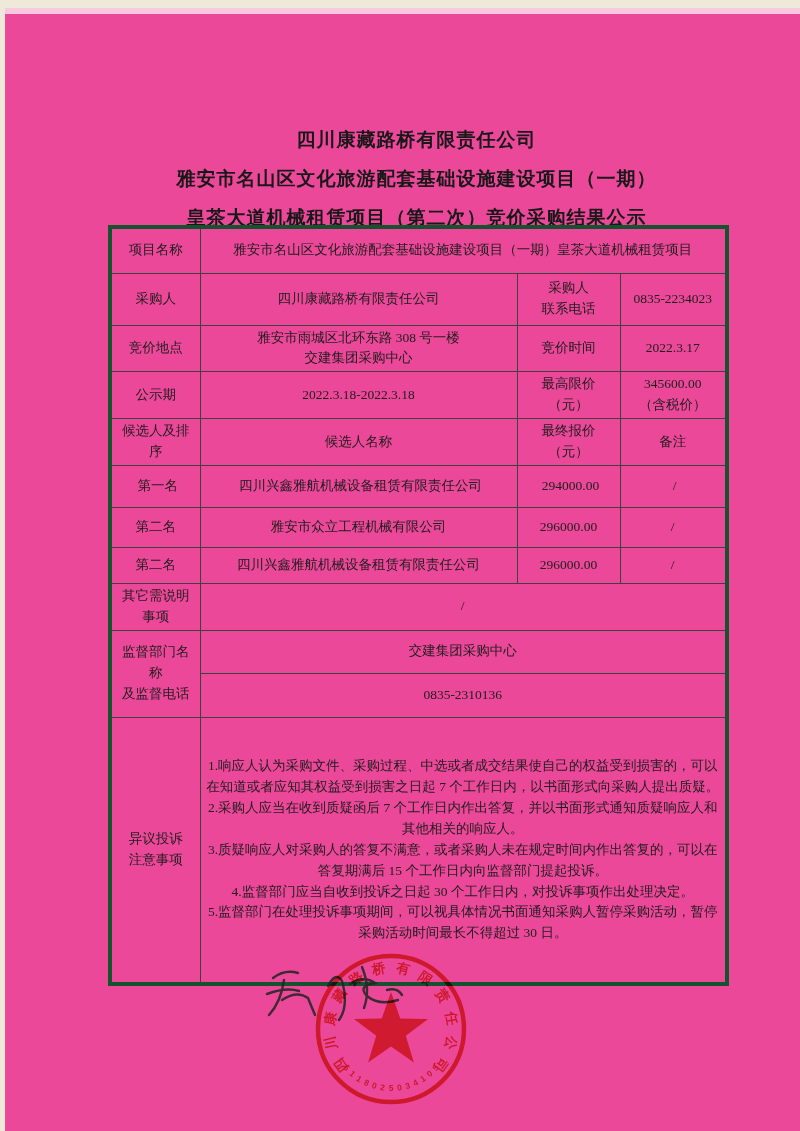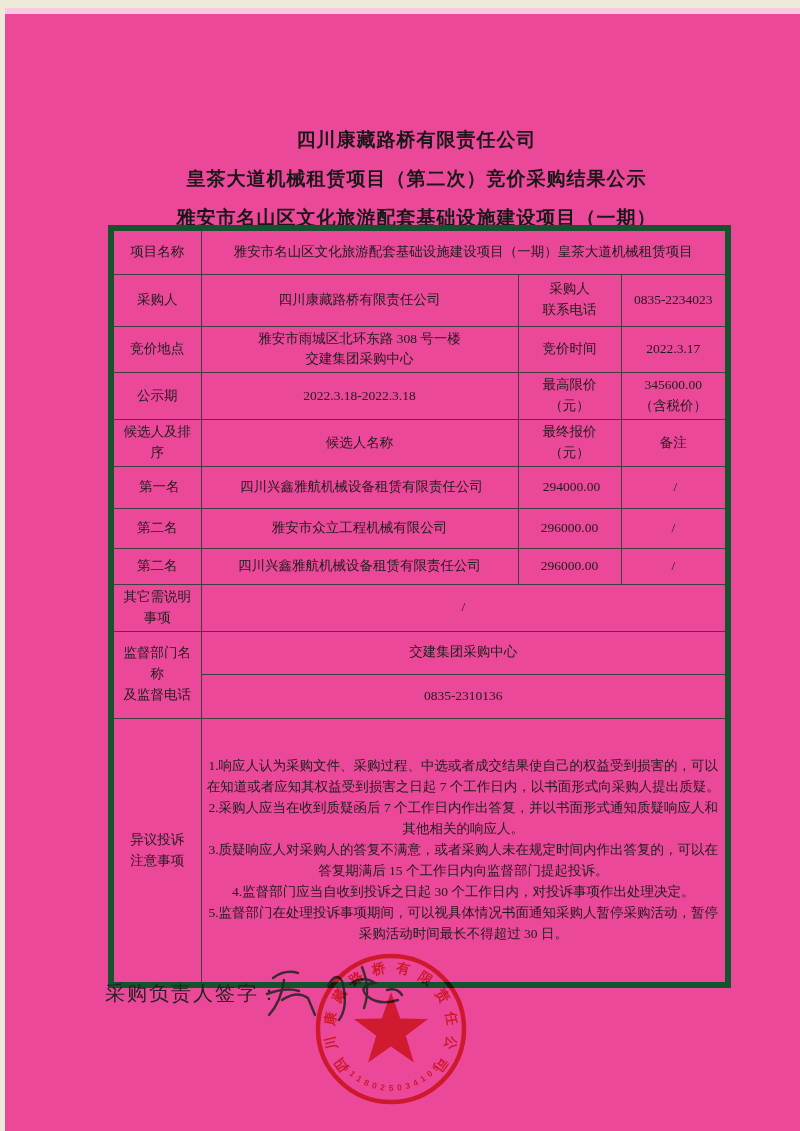--- a/index.html
+++ b/index.html
@@ -21,21 +21,21 @@
     position: absolute; left: 103px; top: 112px; width: 617px;
     text-align: center;
     font-family: "Liberation Sans", sans-serif;
     font-weight: 700; font-size: 19px; color: #181818;
     letter-spacing: 1px;
   }
   .title-block .tline { line-height: 39px; white-space: nowrap; }
   table.doc {
     position: absolute; left: 103px; top: 217px;
     width: 617px; table-layout: fixed; border-collapse: collapse;
-    border: 6px solid #14532d;
+    border: 4px solid #14532d;
   }
   table.doc td {
     border: 1px solid #404040;
     text-align: center; vertical-align: middle;
     font-size: 13.5px; color: #1d1d1d;
     padding: 2px 4px; line-height: 1.55;
     overflow: hidden;
   }
   td.ml { white-space: pre-line; }
   td.left { text-align: left; padding-left: 10px; }
@@ -64,22 +64,22 @@
   .seal { position: absolute; left: 306px; top: 941px; mix-blend-mode: multiply; opacity: .93; }
   .seal text { font-family: "Liberation Sans", sans-serif; }
 </style>
 </head>
 <body>
 
 <div class="page">
 
   <div class="title-block">
     <div class="tline">四川康藏路桥有限责任公司</div>
+    <div class="tline">雅安市名山区文化旅游配套基础设施建设项目（一期）</div>
     <div class="tline">皇茶大道机械租赁项目（第二次）竞价采购结果公示</div>
-    <div class="tline">雅安市名山区文化旅游配套基础设施建设项目（一期）</div>
   </div>
 
   <table class="doc">
     <colgroup>
         <col style="width:90px">
         <col style="width:317px">
         <col style="width:103px">
         <col style="width:107px">
       </colgroup>
     <tbody>
@@ -154,21 +154,20 @@
         <div>1.响应人认为采购文件、采购过程、中选或者成交结果使自己的权益受到损害的，可以在知道或者应知其权益受到损害之日起 7 个工作日内，以书面形式向采购人提出质疑。</div>
         <div>2.采购人应当在收到质疑函后 7 个工作日内作出答复，并以书面形式通知质疑响应人和其他相关的响应人。</div>
         <div>3.质疑响应人对采购人的答复不满意，或者采购人未在规定时间内作出答复的，可以在答复期满后 15 个工作日内向监督部门提起投诉。</div>
         <div>4.监督部门应当自收到投诉之日起 30 个工作日内，对投诉事项作出处理决定。</div>
         <div>5.监督部门在处理投诉事项期间，可以视具体情况书面通知采购人暂停采购活动，暂停采购活动时间最长不得超过 30 日。</div>
       </td>
     </tr>
   </tbody>
     </table>
 
-  <div class="sign-label">采购负责人签字：</div>
 
   <svg class="sig-svg" width="170" height="85" viewBox="0 0 170 85">
     <g fill="none" stroke="#262626" stroke-width="2.4" stroke-linecap="round" opacity="0.88">
       <path d="M18,28 q12,-9 25,-5"></path>
       <path d="M12,44 q19,-7 32,-3"></path>
       <path d="M29,30 q-3,22 -15,35"></path>
       <path d="M27,50 q15,-10 26,-2 l7,17"></path>
       <path d="M73,36 q8,-15 14,-5 q7,25 -3,39"></path>
       <path d="M95,34 q14,-9 25,-1 q-18,3 -8,13 q12,10 31,4"></path>
       <path d="M107,17 q9,22 2,41"></path>

